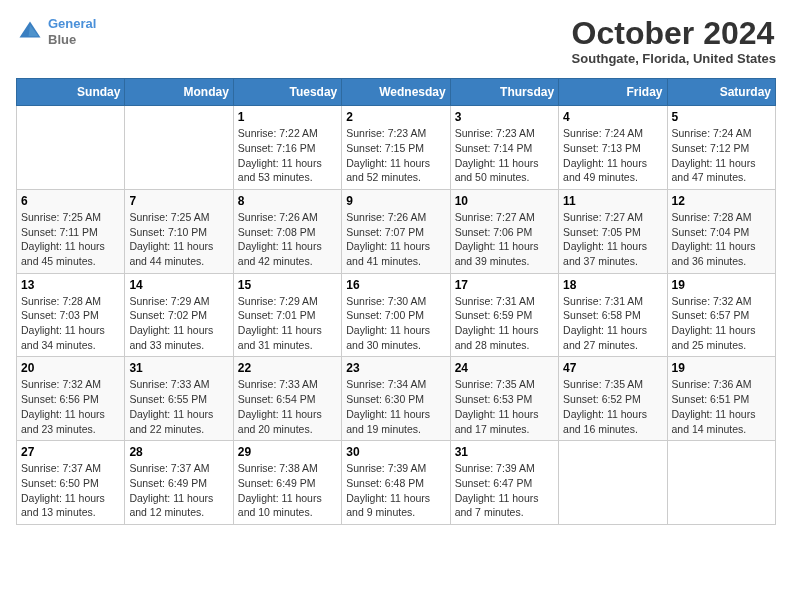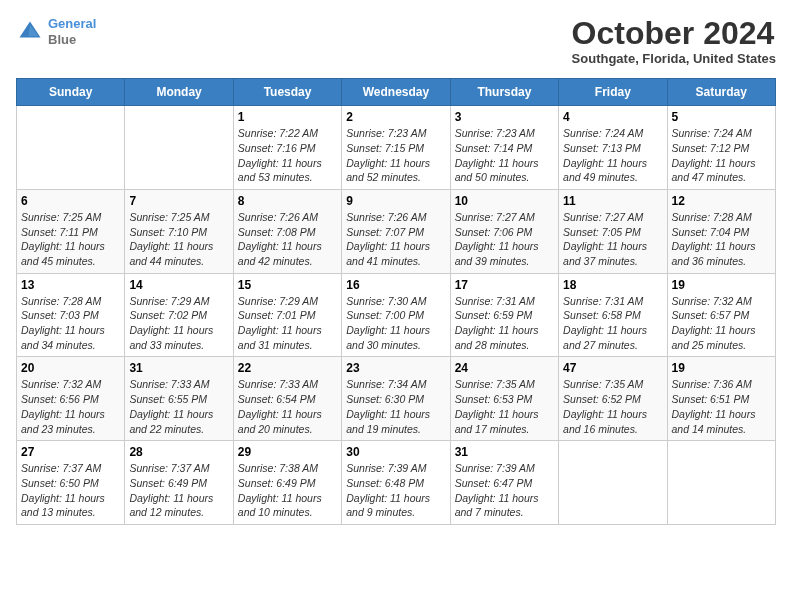--- a/index.html
+++ b/index.html
@@ -49,21 +49,21 @@
     }
     table {
       width: 100%;
       border-collapse: collapse;
       font-size: 10.5px;
     }
     thead tr th {
       background-color: #3a7fc1;
       color: #fff;
       padding: 6px 4px;
-      text-align: center;
+      text-align: right;
       font-size: 12px;
       font-weight: bold;
       border: 1px solid #2e6aa0;
     }
     tbody tr td {
       border: 1px solid #ccc;
       padding: 4px 4px;
       vertical-align: top;
       min-height: 70px;
       background: #fff;
@@ -74,21 +74,20 @@
     }
     .day-number {
       font-weight: bold;
       font-size: 12px;
       display: block;
       margin-bottom: 2px;
     }
     .day-info {
       color: #333;
       line-height: 1.4;
-      font-style: italic;
     }
   </style>
 </head>
 <body>
 
 <div class="header">
   <div class="logo">
     <svg class="logo-icon" viewBox="0 0 40 40">
       <polygon points="20,5 35,28 5,28" fill="#3a7fc1"></polygon>
       <polygon points="20,10 32,26 18,26" fill="#5a9fd4" opacity="0.6"></polygon>

